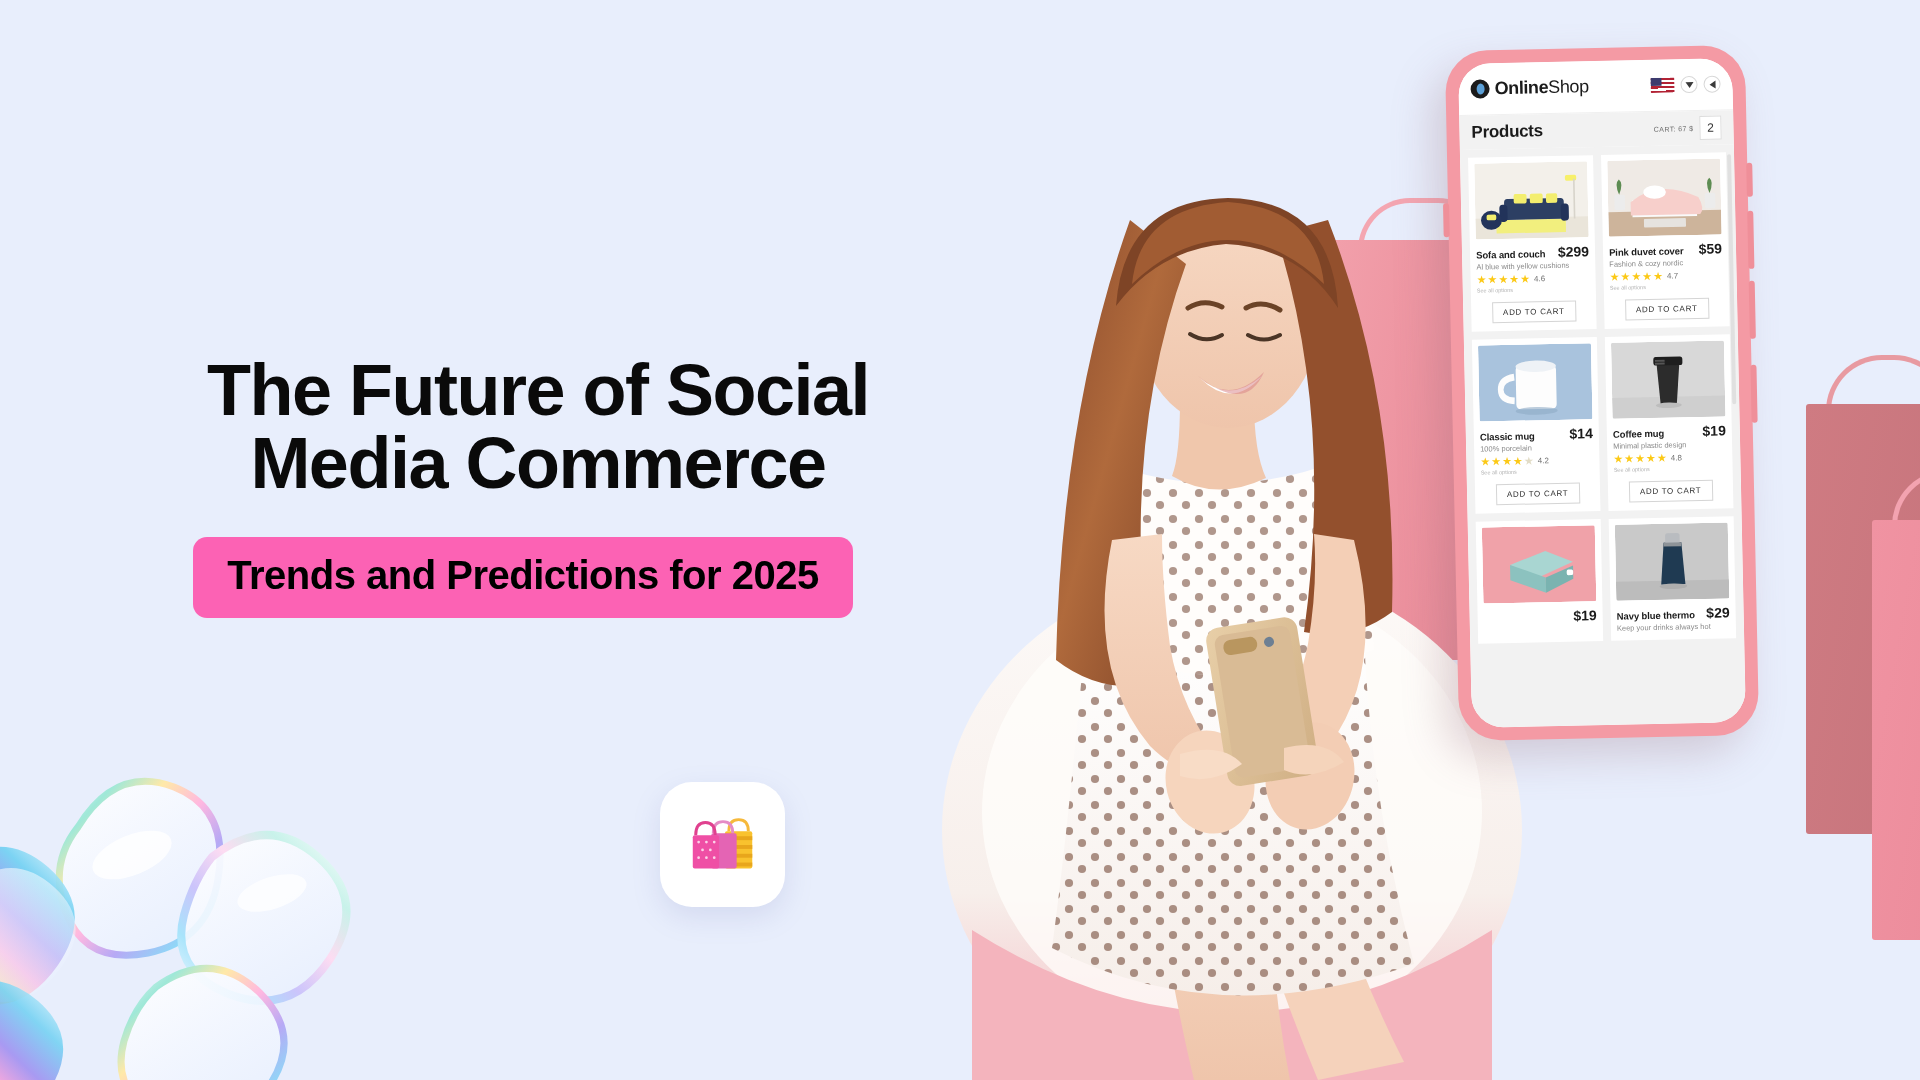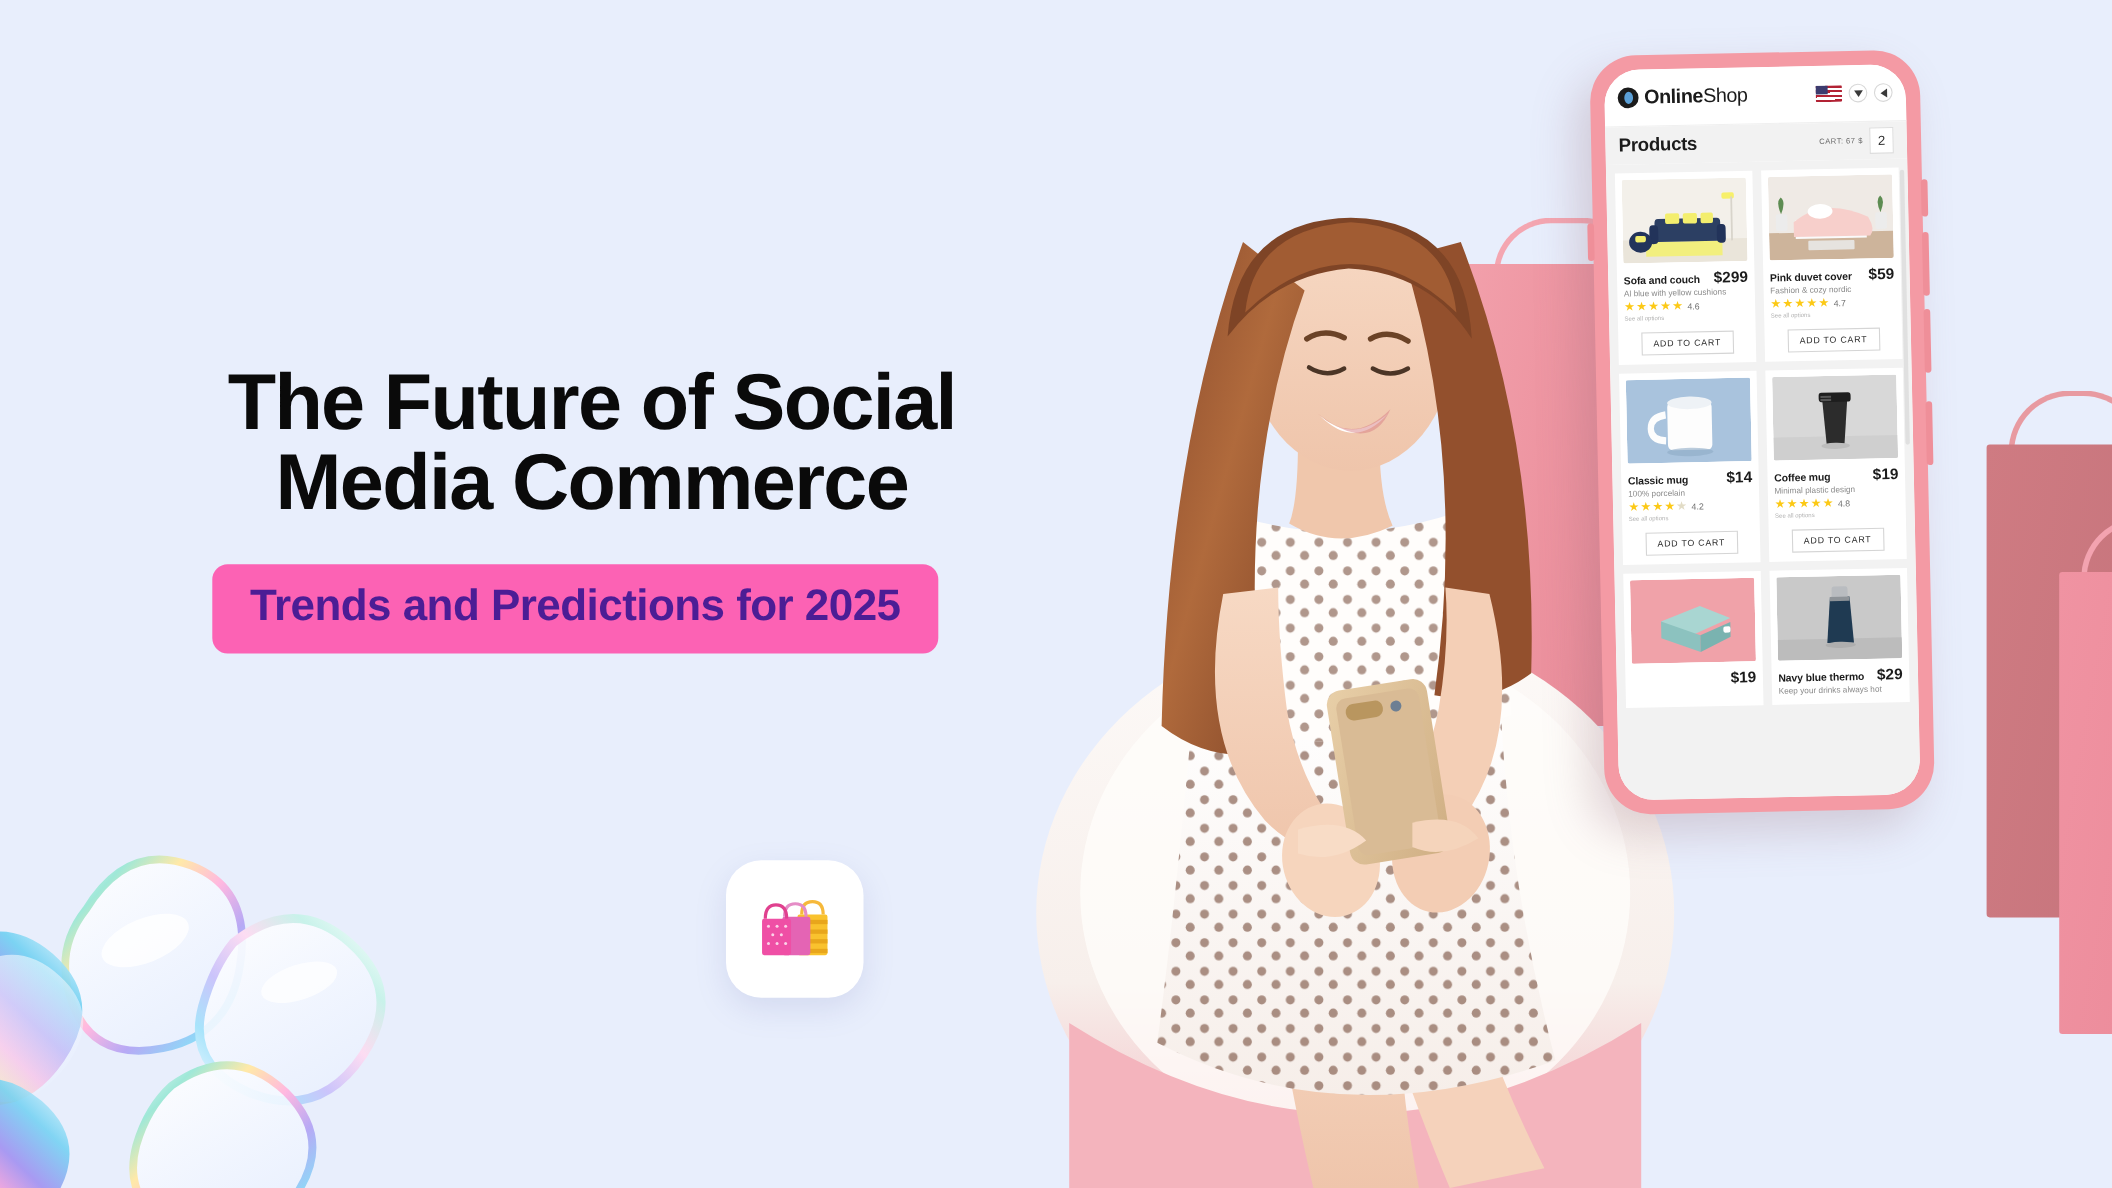--- a/index.html
+++ b/index.html
@@ -25,26 +25,27 @@
   }
   .hero-title {
     font-family:"Liberation Sans", sans-serif;
     font-size:72px;
     line-height:1.02;
     font-weight:bold;
     letter-spacing:-1.5px;
     color:#0a0a0a;
     text-align:center;
     white-space:pre-line;
+    margin-top:24px;
   }
   .hero-badge {
     margin-top:36px;
     display:inline-block;
     background:#fc62b4;
-    color:#4c1d95;
+    color:#000000;
     font-size:40px;
     font-weight:bold;
     letter-spacing:-0.5px;
     padding:16px 34px 20px 34px;
     border-radius:14px;
   }
   .badge-wrap { text-align:center; width:790px; }
 
   
   .app-icon {

